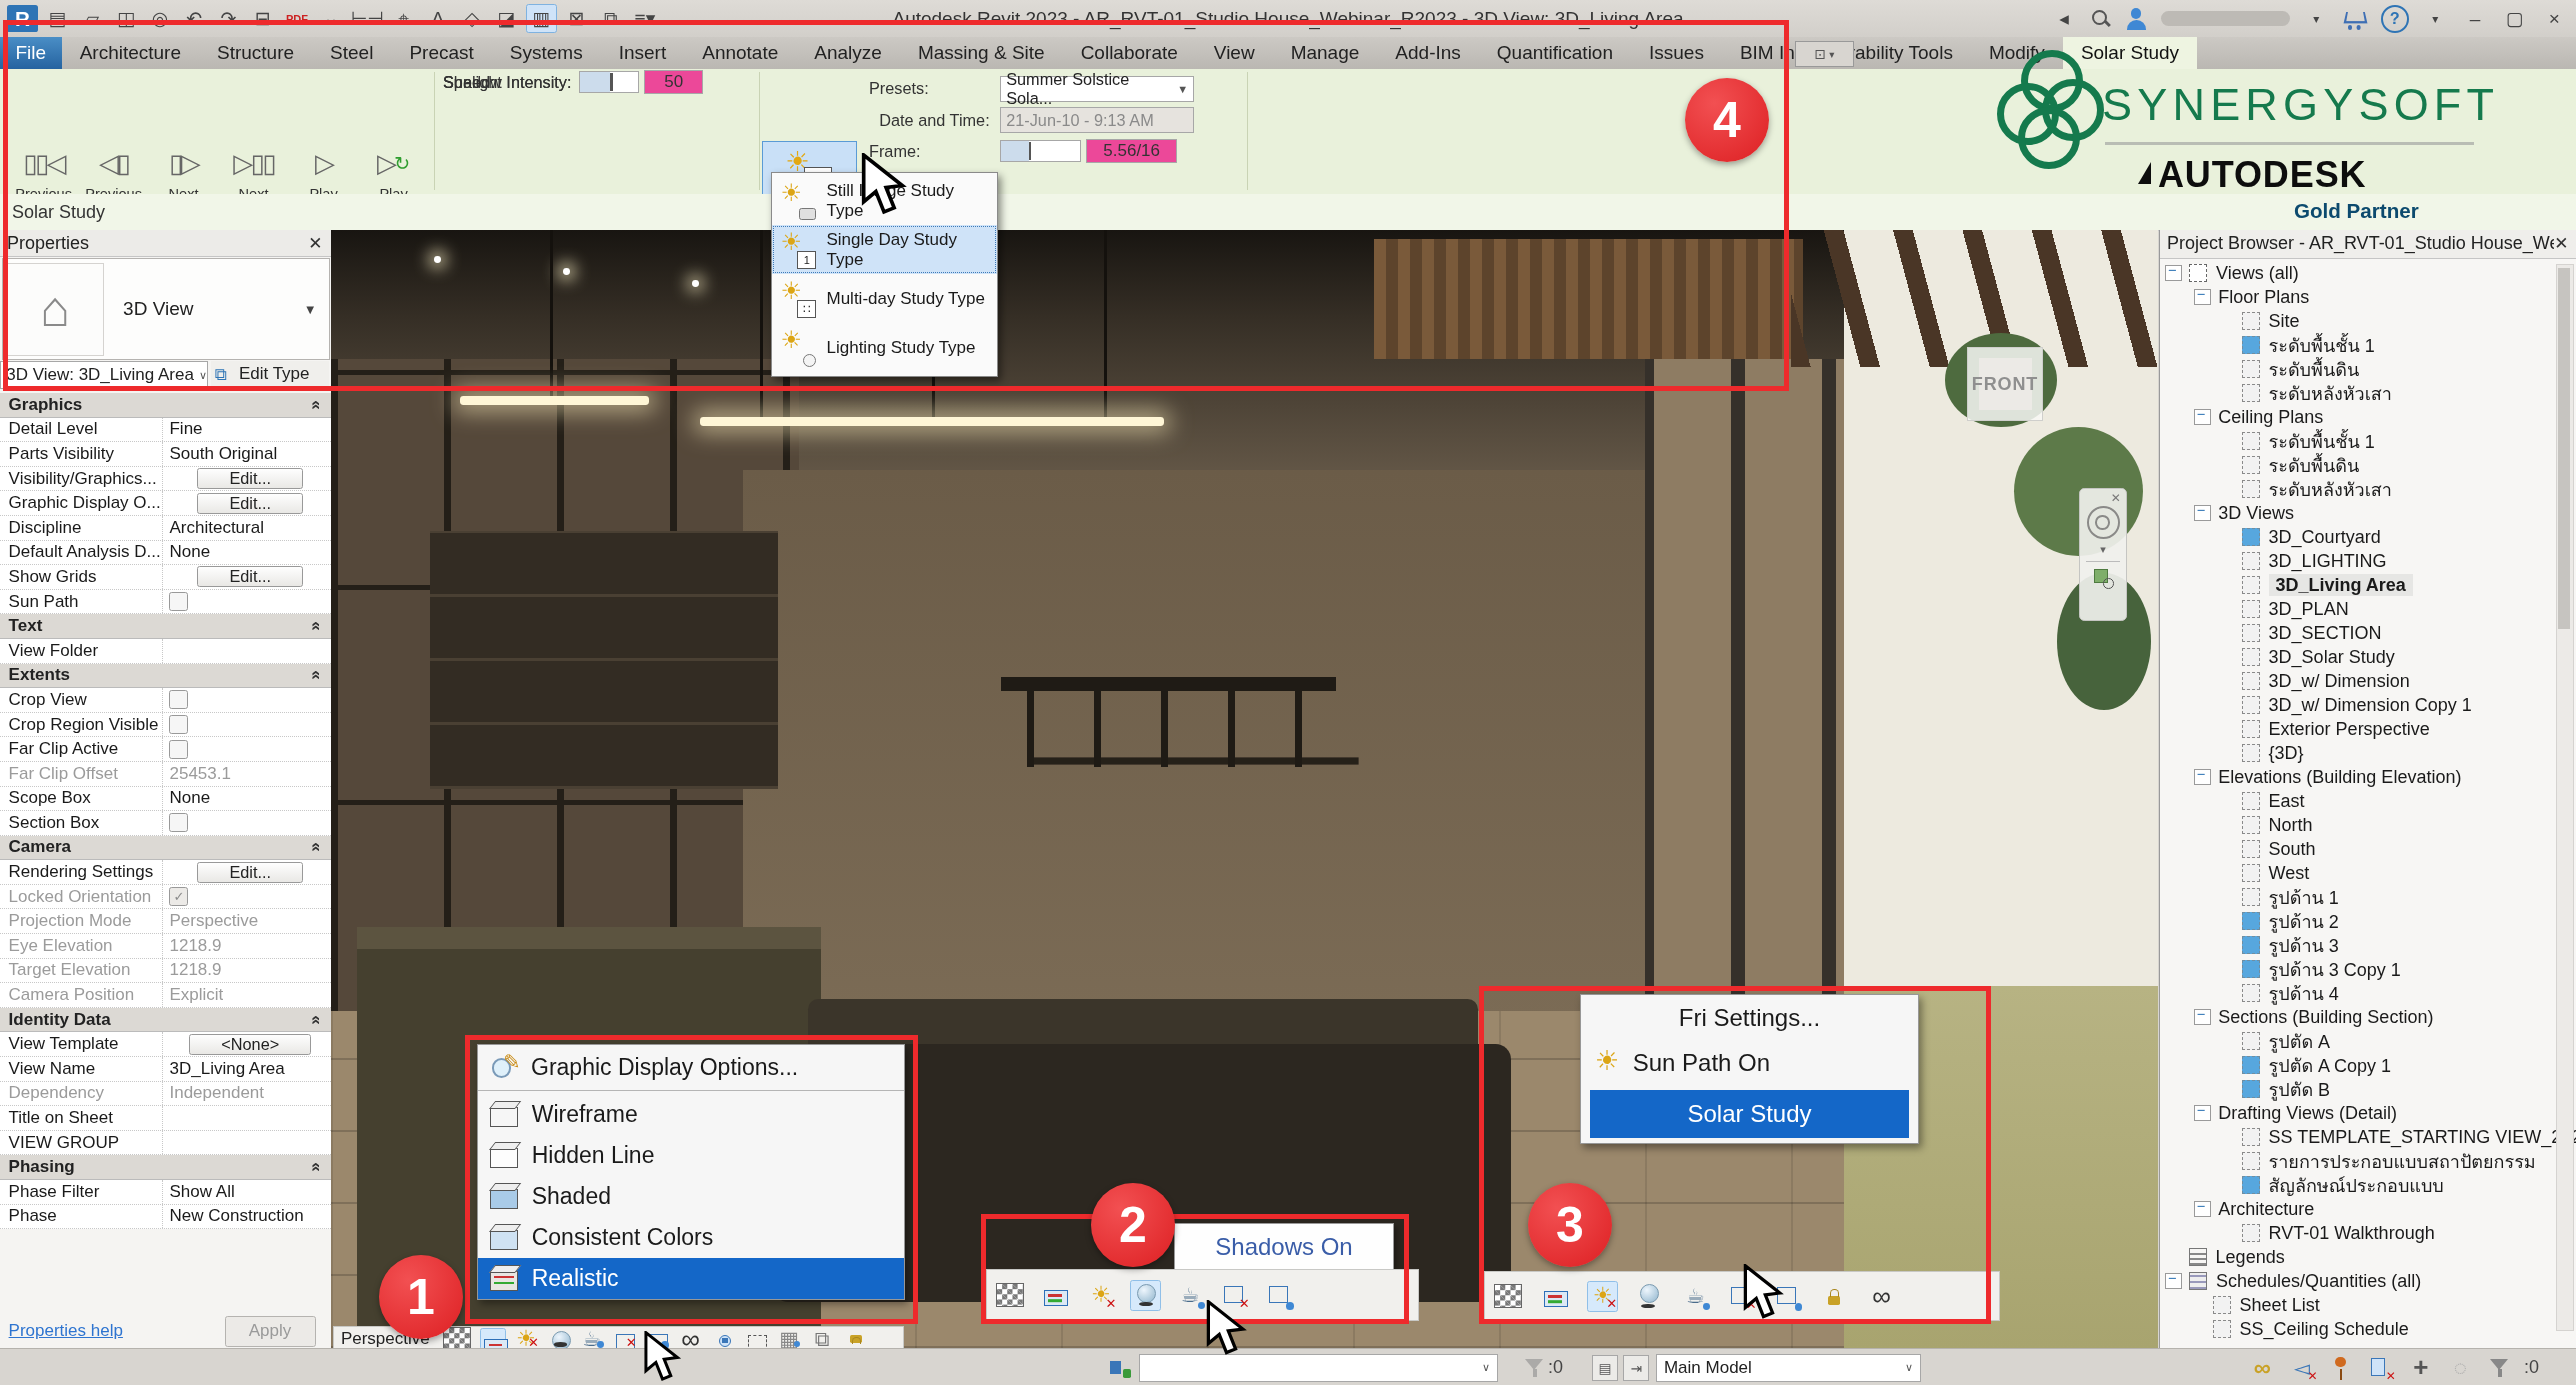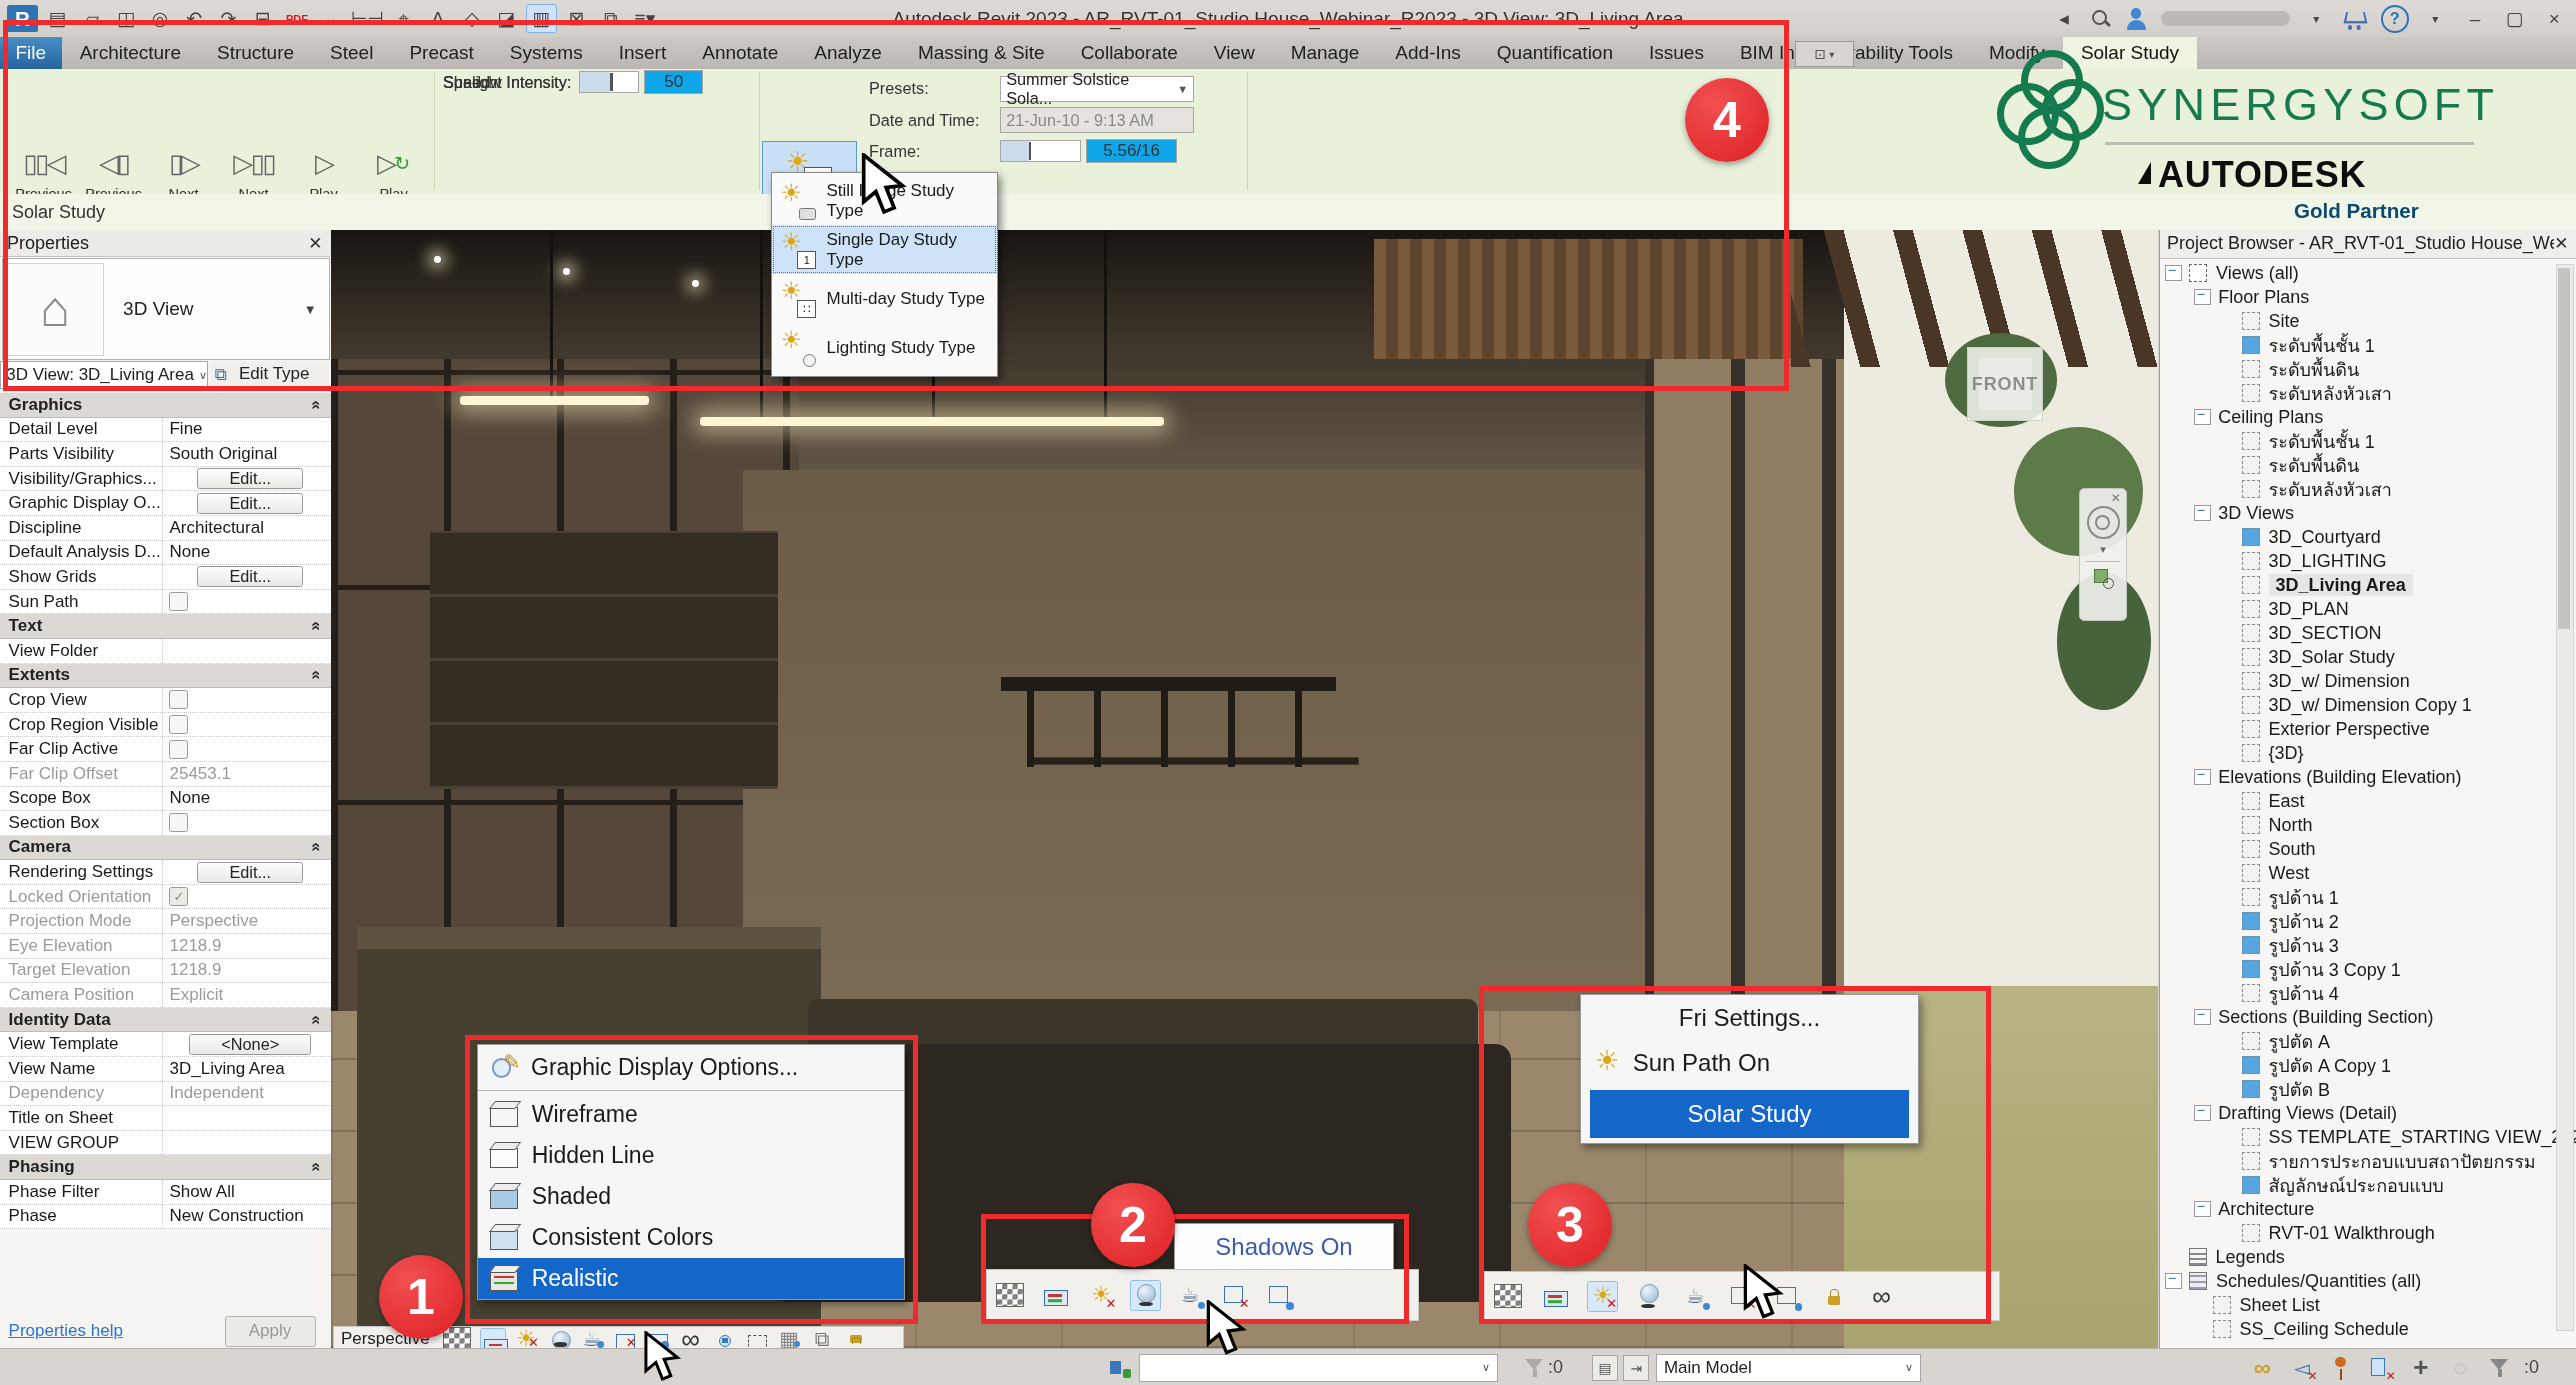--- a/index.html
+++ b/index.html
@@ -44,21 +44,21 @@
   .pbl{font-size:14.6px;color:#333;text-align:center;line-height:17px;}
   .drow{position:absolute;left:443px;width:309px;height:26px;display:flex;align-items:center;}
   .dlab{width:136px;font-size:16.3px;color:#333;}
   .slider{width:58px;height:20.6px;border:0.9px solid #a7a7a7;background:#fff;position:relative;margin-right:5.2px;}
   .slider .fill{position:absolute;left:0;top:0;bottom:0;background:#ccdcec;}
   .slider .thumb{position:absolute;top:0.9px;bottom:0.9px;width:2.6px;background:#555;}
   .f6 .fill{width:6%;} .f6 .thumb{left:6%;}
   .f45 .fill{width:45%;} .f45 .thumb{left:45%;}
   .f52 .fill{width:52%;} .f52 .thumb{left:52%;}
   .f35 .fill{width:35%;} .f35 .thumb{left:35%;}
-  .dval{width:57px;height:22px;border:0.9px solid #a7a7a7;background:#0ea5e9;font-size:17px;color:#333;display:flex;align-items:center;justify-content:center;}
+  .dval{width:57px;height:22px;border:0.9px solid #a7a7a7;background:#ec4899;font-size:17px;color:#333;display:flex;align-items:center;justify-content:center;}
   .singleday{left:762px;top:72px;width:93px;height:98px;background:#c9e0f7;border:0.9px solid #5a9bd5;display:flex;flex-direction:column;align-items:center;font-size:17px;color:#222;}
   .sdico{position:relative;width:52px;height:50px;margin-top:3.4px;}
   .sdico .sun{position:absolute;left:1.7px;top:0;font-size:27.5px;color:#e3a812;}
   .sdico .cal{position:absolute;right:3.4px;bottom:0;width:26px;height:26px;background:#fff;border:1.7px solid #555;font-size:14.6px;display:flex;align-items:center;justify-content:center;color:#222;}
   .sdcaret{font-size:12px;color:#333;margin-top:1.7px;}
   .prow{position:absolute;left:869px;width:378px;height:26px;display:flex;align-items:center;}
   .prlab{width:131px;font-size:16.3px;color:#333;}
   .prcombo{width:182px;height:24px;border:0.9px solid #a7a7a7;background:#fff;font-size:16.3px;color:#222;display:flex;align-items:center;padding:0 5.2px;justify-content:space-between;}
   .prcombo.dis{background:#e6e3de;color:#8a8a8a;}
   .caret{font-size:11px;color:#555;}
@@ -477,21 +477,21 @@
       <span class="sdcaret">▾</span>
     </div>
     <div>
       <div class="prow" style="top:6.9px;">
         <span class="prlab">Presets:</span>
         <span class="prcombo">
             <span>Summer Solstice Sola...</span>
             <span class="caret">▼</span>
           </span>
       </div>
-      <div class="prow" style="top:38px;">
+      <div class="prow" style="top:38px;text-align:center;">
         <span class="prlab">Date and Time:</span>
         <span class="prcombo dis">
             <span>21-Jun-10 - 9:13 AM</span>
           </span>
       </div>
       <div class="prow" style="top:69px;">
         <span class="prlab">Frame:</span>
         <span class="framewrap">
           <span class="slider f35" style="width:79px;">
               <span class="fill"></span>

